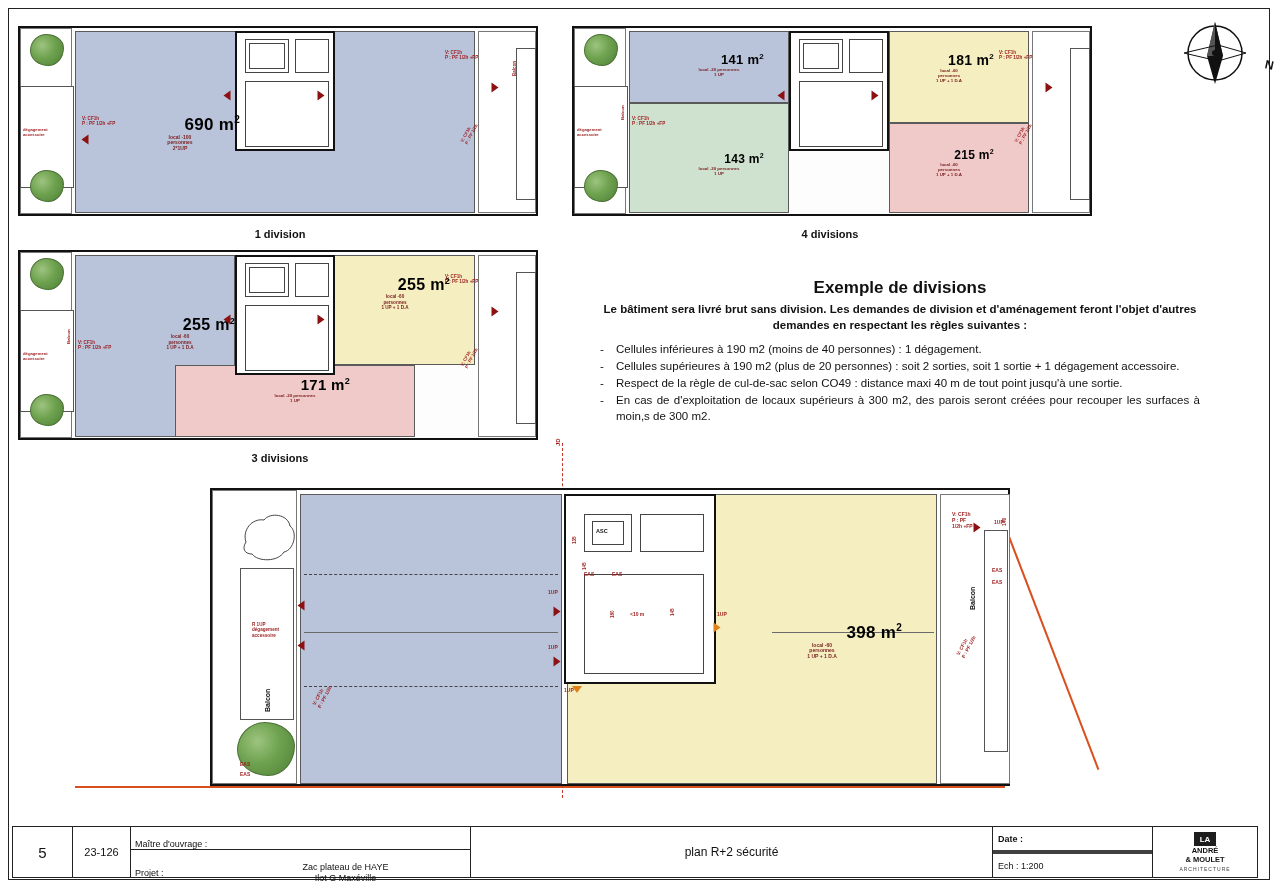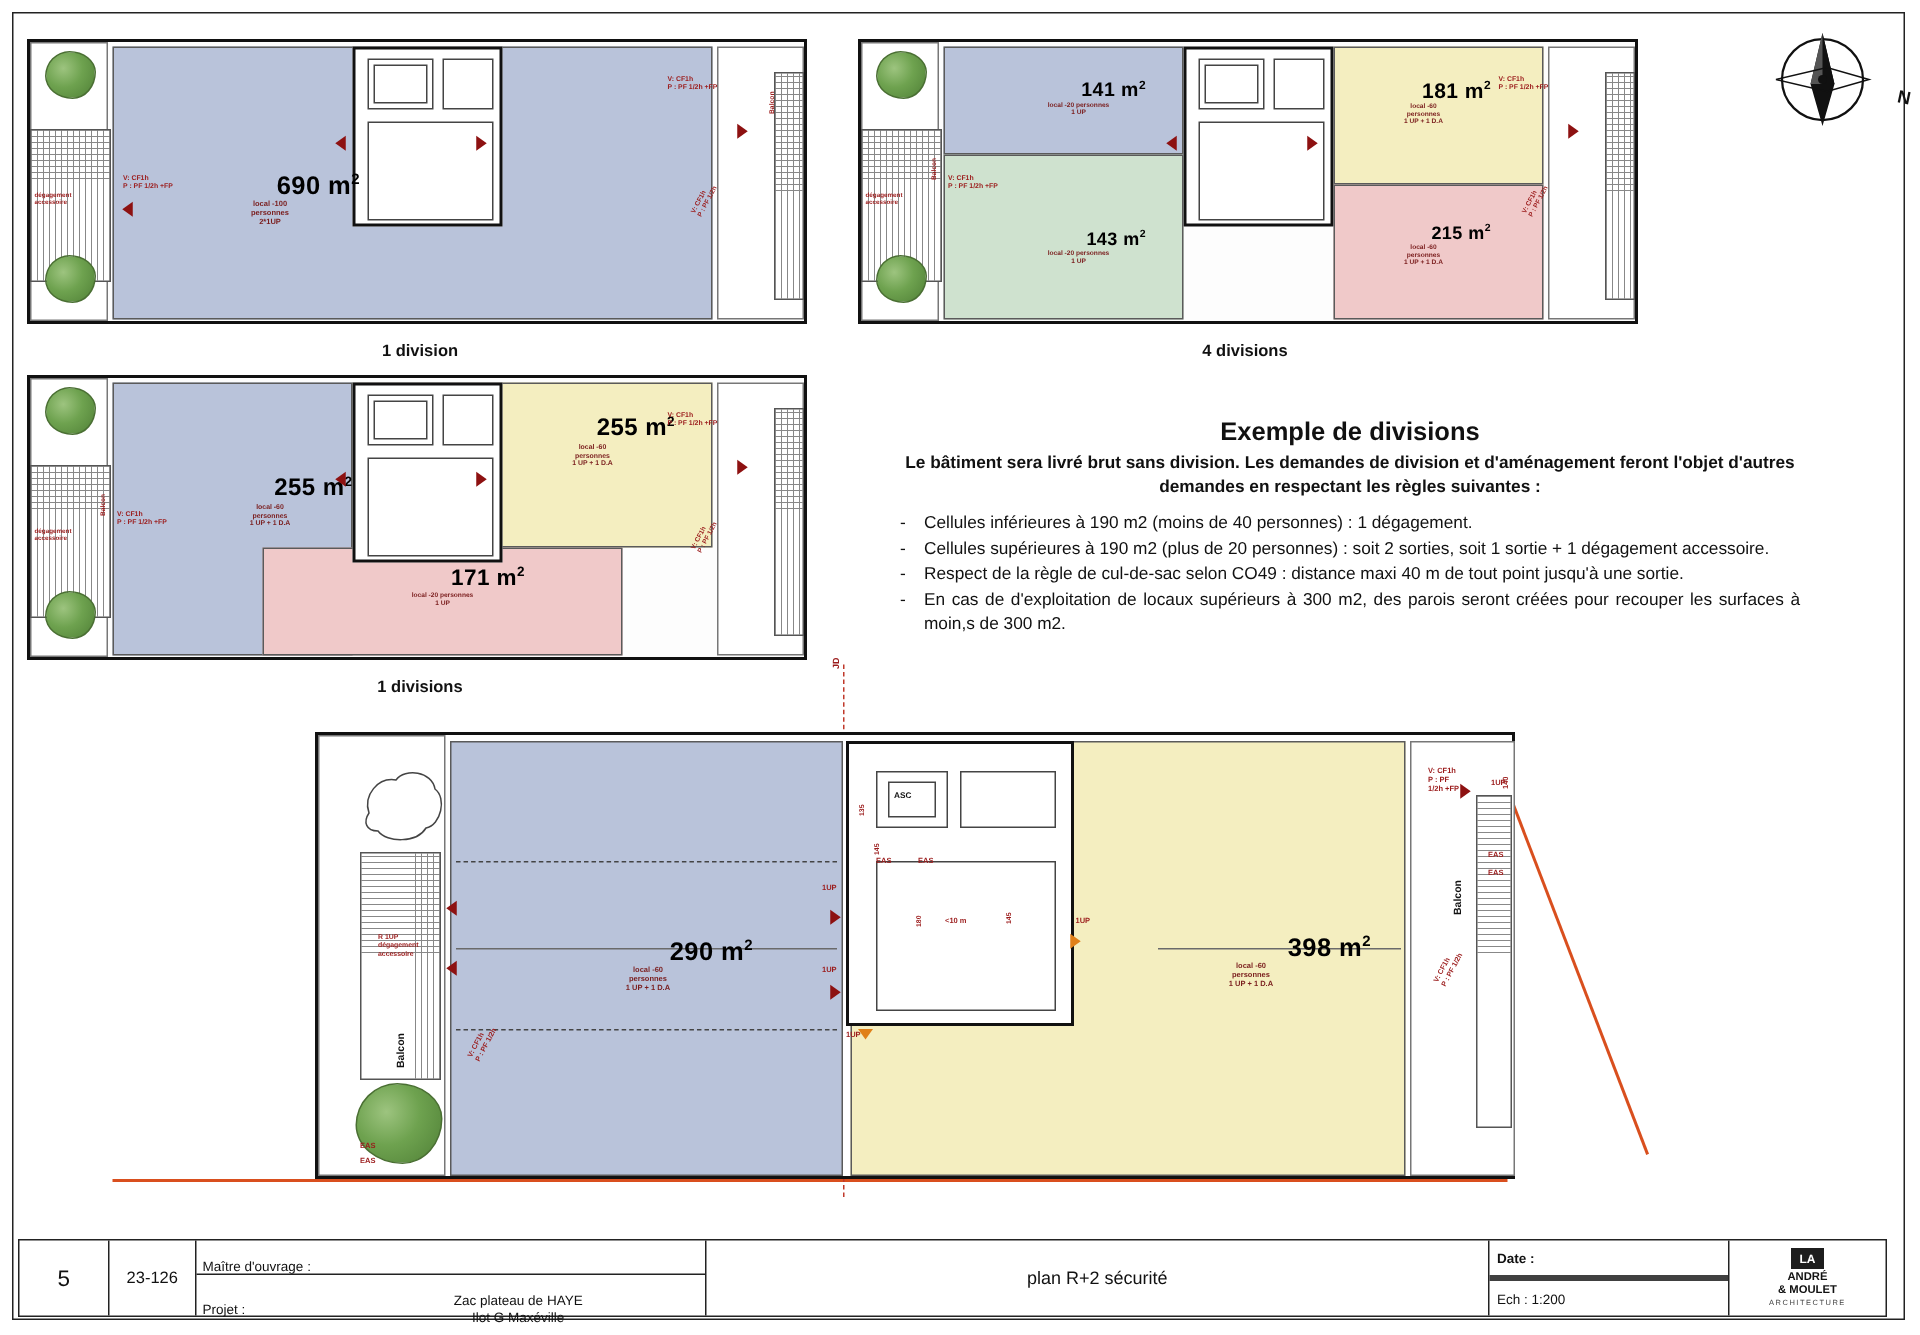--- a/index.html
+++ b/index.html
@@ -216,21 +216,21 @@
       <div class="sub" style="font-size:4.4px;">local -20 personnes<br>1 UP</div>
     </div>
     <div class="redtxt" style="left:58px;top:88px;font-size:4.6px;">V: CF1h<br>P : PF 1/2h +FP</div>
     <div class="redtxt" style="left:425px;top:22px;font-size:4.6px;">V: CF1h<br>P : PF 1/2h +FP</div>
     <div class="redtxt" style="left:438px;top:100px;font-size:4.4px;transform:rotate(-62deg);">V: CF1h<br>P : PF 1/2h</div>
     <div class="redtxt" style="left:46px;top:92px;font-size:4.4px;transform:rotate(-90deg);transform-origin:left top;">Balcon</div>
     <div class="arrow" style="left:202px;top:64px;transform:rotate(90deg);"></div>
     <div class="arrow" style="left:296px;top:64px;transform:rotate(-90deg);"></div>
     <div class="arrow" style="left:470px;top:56px;transform:rotate(-90deg);"></div>
   </div>
-  <div class="captiontxt" style="left:180px;top:452px;width:200px;">1 divisions</div>
+  <div class="captiontxt" style="left:180px;top:452px;width:200px;">3 divisions</div>
 
   <div class="textblock">
     <h2>Exemple de divisions</h2>
     <p class="lead">Le bâtiment sera livré brut sans division. Les demandes de division et d'aménagement feront l'objet d'autres demandes en respectant les règles suivantes :</p>
     <ul>
       <li>
           <span class="bul">-</span>
           <span class="txt">Cellules inférieures à 190 m2 (moins de 40 personnes) : 1 dégagement.</span>
         </li>
       <li>
@@ -283,25 +283,21 @@
         <div class="inner" style="left:18px;top:78px;width:120px;height:100px;"></div>
         <div class="inner" style="left:74px;top:18px;width:64px;height:38px;"></div>
         <div class="redtxt" style="left:30px;top:32px;font-size:5.5px;color:#111;">ASC</div>
       </div>
 
       <div class="zone z-white" style="left:728px;top:4px;width:70px;height:290px;border:1px solid #777;"></div>
       <div class="hatch" style="left:772px;top:40px;width:22px;height:220px;"></div>
       <div class="redtxt" style="left:757px;top:120px;font-size:7px;font-weight:bold;transform:rotate(-90deg);transform-origin:left top;color:#111;">Balcon</div>
       <div class="redtxt" style="left:790px;top:36px;font-size:5px;transform:rotate(-90deg);transform-origin:left top;">140</div>
 
-      <div class="area" style="left:150px;top:135px;width:140px;">
-        <div class="big" style="font-size:17px;"><span>290 m</span><sup style="font-size:10px;">2</sup></div>
-        <div class="sub" style="font-size:5px;">local -60<br>personnes<br>1 UP + 1 D.A</div>
-      </div>
-      <div class="area" style="left:542px;top:132px;width:160px;">
+      <div class="area" style="left:530px;top:132px;width:160px;">
         <div class="big" style="font-size:17px;"><span>398 m</span><sup style="font-size:10px;">2</sup></div>
         <div class="sub" style="font-size:5px;">local -60<br>personnes<br>1 UP + 1 D.A</div>
       </div>
 
       <div class="redtxt" style="left:740px;top:22px;font-size:5px;">V: CF1h<br>P : PF<br>1/2h +FP</div>
       <div class="redtxt" style="left:782px;top:30px;font-size:5px;">1UP</div>
       <div class="redtxt" style="left:742px;top:150px;font-size:4.8px;transform:rotate(-62deg);">V: CF1h<br>P : PF 1/2h</div>
       <div class="redtxt" style="left:98px;top:200px;font-size:4.8px;transform:rotate(-62deg);">V: CF1h<br>P : PF 1/2h</div>
       <div class="redtxt" style="left:372px;top:82px;font-size:5px;">EAS</div>
       <div class="redtxt" style="left:400px;top:82px;font-size:5px;">EAS</div>

